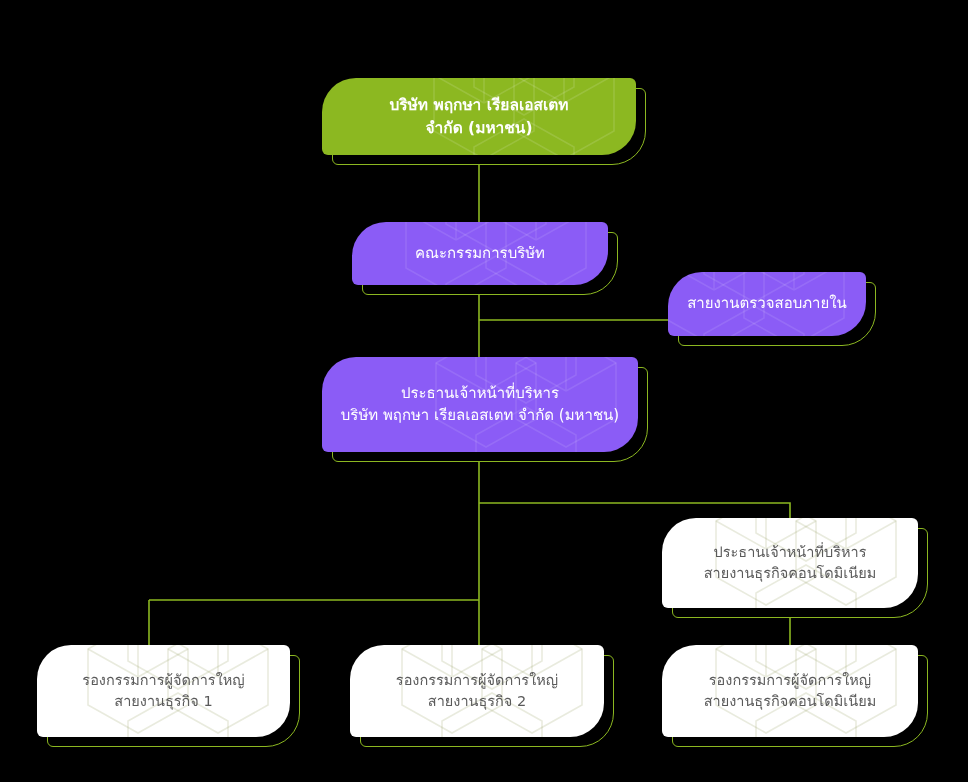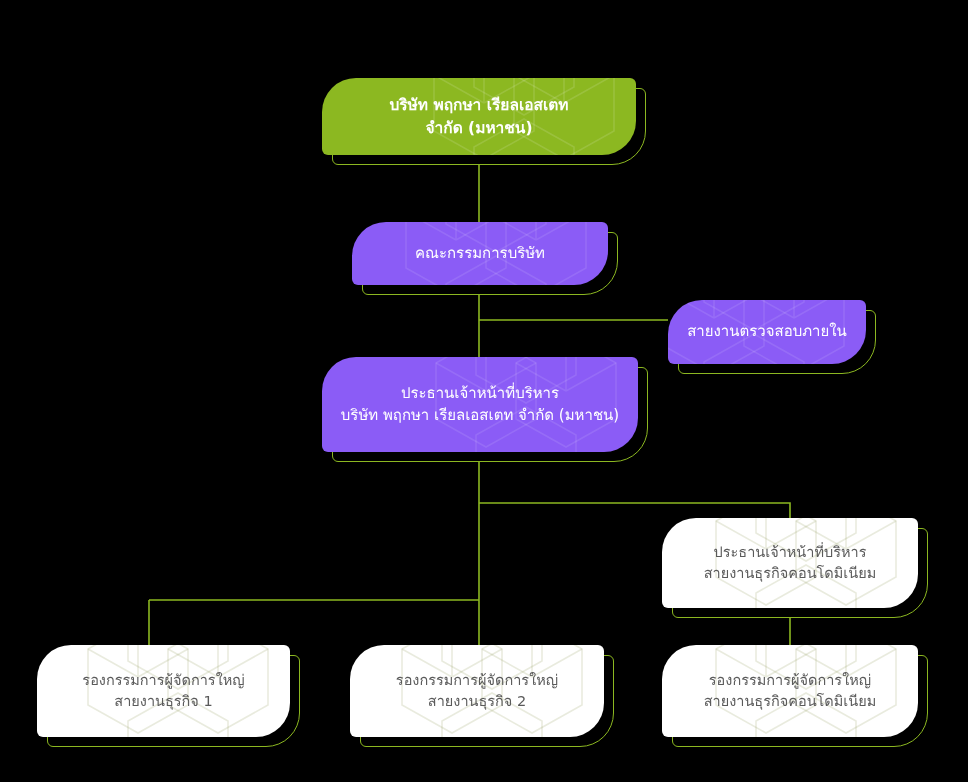--- a/index.html
+++ b/index.html
@@ -106,21 +106,21 @@
   }
   .node.white .label {
     color: #5a5a5a;
     font-weight: normal;
     font-size: 14.5px;
   }
 
   
   #node-root        { left: 322px; top: 78px;  width: 314px; height: 77px; }
   #node-board       { left: 352px; top: 222px; width: 256px; height: 63px; }
-  #node-audit       { left: 668px; top: 300px; width: 198px; height: 64px; }
+  #node-audit       { left: 668px; top: 272px; width: 198px; height: 64px; }
   #node-ceo         { left: 322px; top: 357px; width: 316px; height: 95px; }
   #node-condo-ceo   { left: 662px; top: 518px; width: 256px; height: 90px; }
   #node-bu1         { left: 37px;  top: 645px; width: 253px; height: 92px; }
   #node-bu2         { left: 350px; top: 645px; width: 254px; height: 92px; }
   #node-condo-bu    { left: 662px; top: 645px; width: 256px; height: 92px; }
 </style>
 </head>
 <body>
 
 <div id="chart-root">

